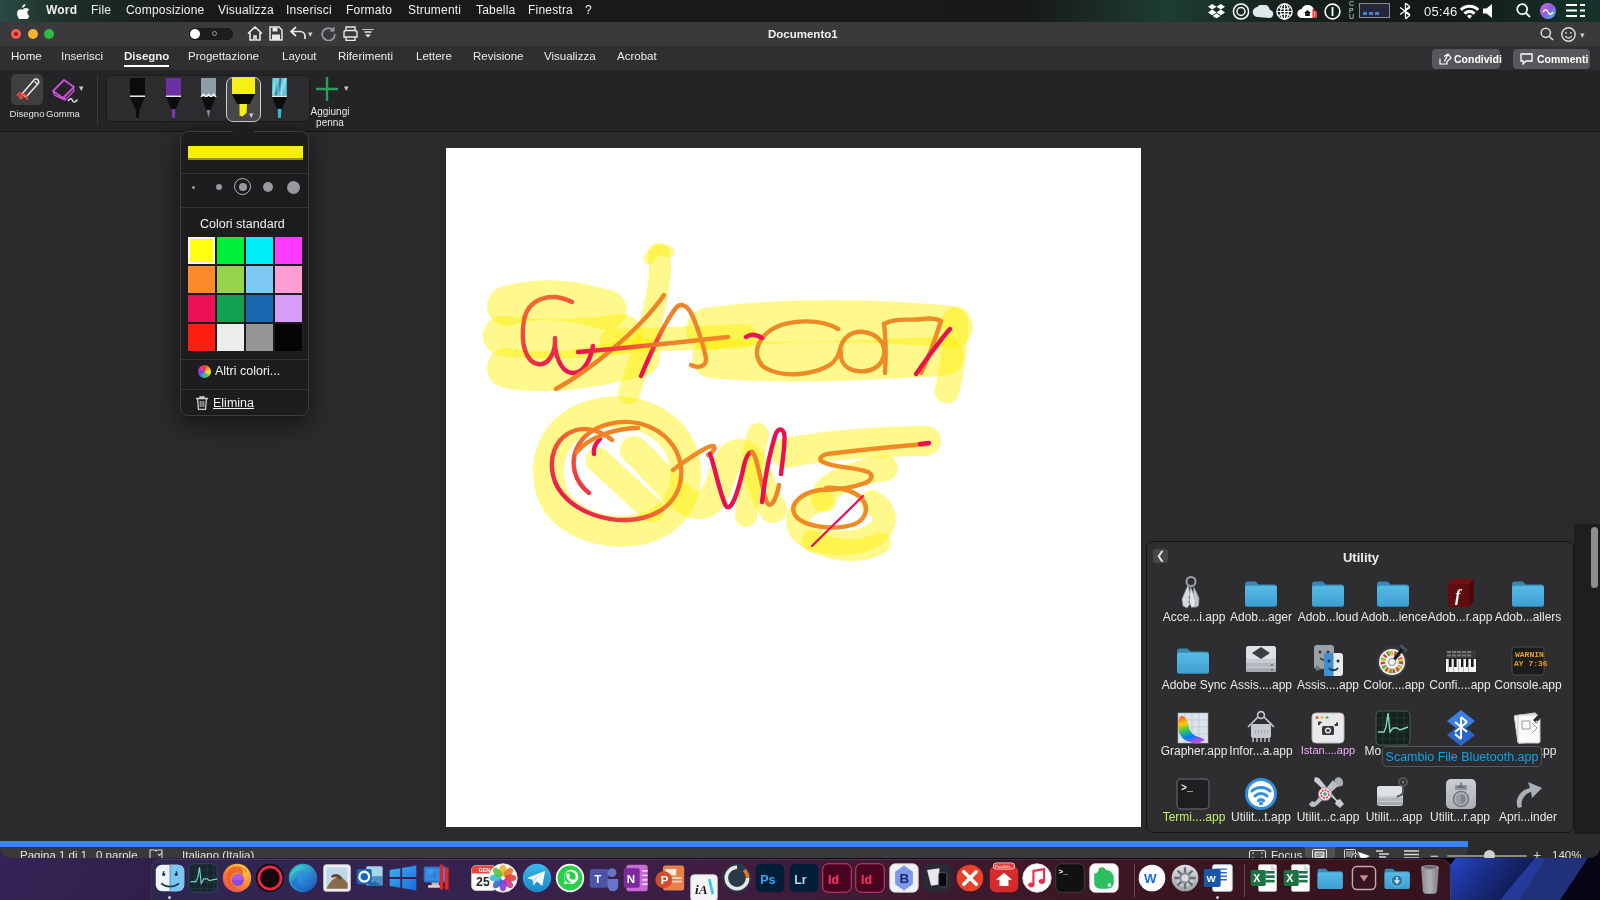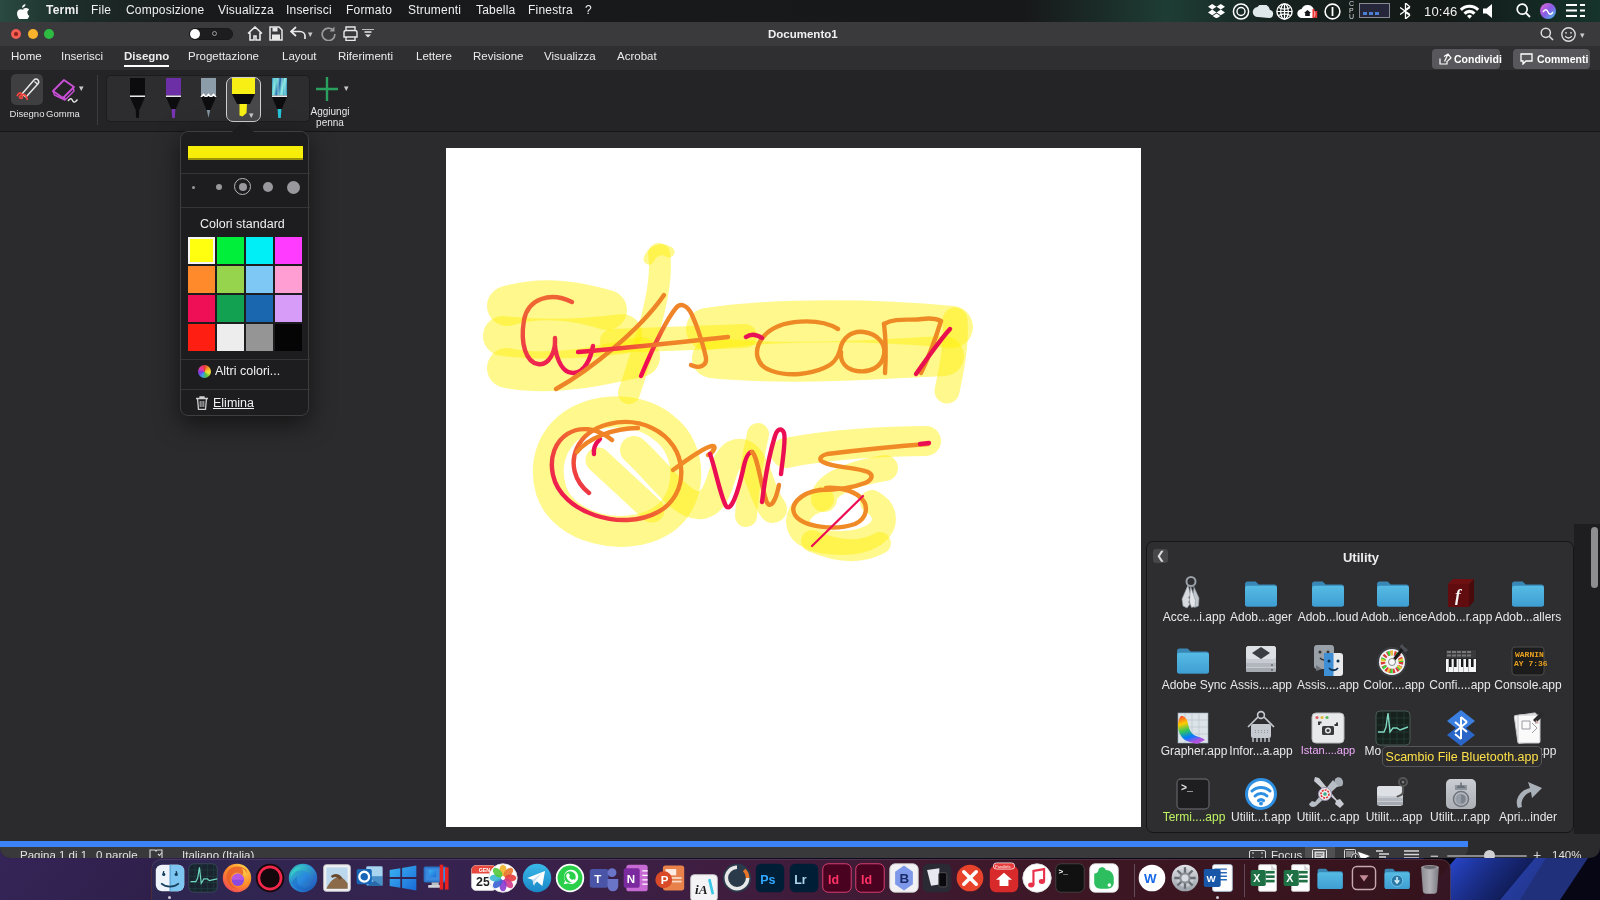--- a/index.html
+++ b/index.html
@@ -46,21 +46,21 @@
 <rect width="1600" height="900" fill="url(#wg)"></rect>
 <path d="M1420 900L1600 690v80L1520 900z" fill="url(#wstreak)"></path>
 <path d="M1500 900L1600 780v60L1560 900z" fill="#3a5ae0" opacity="0.5"></path>
 <path d="M1350 900L1600 600v40L1390 900z" fill="#2a3aa8" opacity="0.35"></path>
 </svg></div>
   <div id="menubar" class="abs">
     <svg class="mi" style="left:17px;top:4px;" width="13" height="15" viewBox="0 0 13 15">
         <path d="M8.4 0c.1 1-.3 1.9-.9 2.6-.6.7-1.5 1.2-2.4 1.1-.1-.9.4-1.8.9-2.4C6.6.6 7.6.1 8.4 0z" fill="#fff"></path>
         <path d="M6.4 4.6c.9 0 1.9-.6 2.9-.5 1.2.1 2.2.6 2.8 1.6-1.1.7-1.8 1.6-1.7 3 .1 1.6 1 2.6 2 3.1-.3.8-.6 1.4-1.1 2.1-.7 1-1.4 2-2.4 2-1 0-1.3-.6-2.5-.6s-1.5.6-2.5.6c-1 0-1.8-1-2.5-2C.1 12.1-.5 9 .7 7 1.4 5.9 2.5 5.2 3.7 5.2c1 0 1.9.6 2.7.6z" fill="#fff"></path>
       </svg>
-    <span class="mi" style="left:46px;font-weight:bold;">Termi</span>
+    <span class="mi" style="left:46px;font-weight:bold;">Word</span>
     <span class="mi" style="left:91px;">File</span>
     <span class="mi" style="left:126px;">Composizione</span>
     <span class="mi" style="left:218px;">Visualizza</span>
     <span class="mi" style="left:286px;">Inserisci</span>
     <span class="mi" style="left:346px;">Formato</span>
     <span class="mi" style="left:408px;">Strumenti</span>
     <span class="mi" style="left:476px;">Tabella</span>
     <span class="mi" style="left:528px;">Finestra</span>
     <span class="mi" style="left:585px;">?</span>
     <svg class="mi" style="left:1208px;top:4px;" width="17" height="14" viewBox="0 0 17 14">
@@ -90,21 +90,21 @@
       </svg>
     <div class="mi" style="left:1349px;top:1px;font-size:7px;line-height:6.5px;color:#ddd;">C<br>P<br>U</div>
     <div class="mi" style="left:1359px;top:3px;width:31px;height:15px;border:1px solid #8a8a95;background:#26263a;">
         <div style="position:absolute;left:3px;bottom:2px;width:4px;height:3px;background:#4a7fd4;"></div>
         <div style="position:absolute;left:9px;bottom:2px;width:4px;height:3px;background:#4a7fd4;"></div>
         <div style="position:absolute;left:15px;bottom:2px;width:4px;height:3px;background:#4a7fd4;"></div>
       </div>
     <svg class="mi" style="left:1400px;top:3px;" width="11" height="16" viewBox="0 0 11 16">
         <path d="M5.5 0l4 3.5-4 3.5V0zM5.5 16l4-3.5-4-3.5v7zM0 4.5l10 7M0 11.5l10-7M5.5 1v14" stroke="#fff" stroke-width="1.3" fill="none"></path>
       </svg>
-    <span class="mi" style="left:1424px;top:4px;font-size:13px;">10:46</span>
+    <span class="mi" style="left:1424px;top:4px;font-size:13px;">05:46</span>
     <svg class="mi" style="left:1459px;top:4px;" width="21" height="15" viewBox="0 0 21 15">
         <path d="M10.5 14.5L2 5.5a12.5 12.5 0 0 1 17 0z" fill="none"></path>
         <path d="M0.8 4.8a13.5 13.5 0 0 1 19.4 0l-2.1 2.2a10.5 10.5 0 0 0-15.2 0zM4.4 8.4a8.5 8.5 0 0 1 12.2 0l-2.2 2.3a5.4 5.4 0 0 0-7.8 0zM8 12.1a3.5 3.5 0 0 1 5 0l-2.5 2.6z" fill="#fff"></path>
       </svg>
     <svg class="mi" style="left:1483px;top:4px;" width="14" height="14" viewBox="0 0 14 14">
         <path d="M0 4.5h3.5L9 0v14L3.5 9.5H0z" fill="#fff"></path>
       </svg>
     <svg class="mi" style="left:1516px;top:3px;" width="15" height="15" viewBox="0 0 15 15">
         <circle cx="6.2" cy="6.2" r="5" fill="none" stroke="#fff" stroke-width="1.7"></circle>
         <path d="M10 10l4 4" stroke="#fff" stroke-width="1.8"></path>
@@ -648,21 +648,21 @@
     <div style="position:absolute;left:202px;top:202px;width:90px;text-align:center;font-size:12px;color:#e8e8e8;">Mo...iff.app</div>
     <div style="position:absolute;left:268px;top:202px;width:90px;text-align:center;font-size:12px;color:#e8e8e8;">Scam...o.app</div>
     <div style="position:absolute;left:336px;top:202px;width:90px;text-align:center;font-size:12px;color:#e8e8e8;">Utili...r.app</div>
     <div style="position:absolute;left:2px;top:268px;width:90px;text-align:center;font-size:12px;color:#bef264;">Termi....app</div>
     <div style="position:absolute;left:69px;top:268px;width:90px;text-align:center;font-size:12px;color:#e8e8e8;">Utilit...t.app</div>
     <div style="position:absolute;left:136px;top:268px;width:90px;text-align:center;font-size:12px;color:#e8e8e8;">Utilit...c.app</div>
     <div style="position:absolute;left:202px;top:268px;width:90px;text-align:center;font-size:12px;color:#e8e8e8;">Utilit....app</div>
     <div style="position:absolute;left:268px;top:268px;width:90px;text-align:center;font-size:12px;color:#e8e8e8;">Utilit...r.app</div>
     <div style="position:absolute;left:336px;top:268px;width:90px;text-align:center;font-size:12px;color:#e8e8e8;">Apri...inder</div>
 </div>
-    <div style="position:absolute;left:235px;top:204px;width:160px;height:21px;background:#2c2c2e;border:1px solid #55555a;border-radius:5px;text-align:center;font-size:12.5px;line-height:20px;color:#fde047;">Scambio File Bluetooth.app</div>
+    <div style="position:absolute;left:235px;top:204px;width:160px;height:21px;background:#2c2c2e;border:1px solid #55555a;border-radius:5px;text-align:center;font-size:12.5px;line-height:20px;color:#0ea5e9;">Scambio File Bluetooth.app</div>
   </div>
   <div id="dock" class="abs" style="left:151px;top:859px;width:1300px;height:41px;border-radius:10px 10px 0 0;background:linear-gradient(90deg,rgba(46,40,82,0.94),rgba(56,35,80,0.94) 25%,rgba(68,30,62,0.94) 48%,rgba(64,24,36,0.95) 72%,rgba(56,20,28,0.95));border:1px solid rgba(150,130,150,0.22);border-bottom:none;">
 <svg width="0" height="0" style="position:absolute;">
         <defs>
 <radialGradient id="ffx" cx="0.7" cy="0.2" r="1">
             <stop offset="0" stop-color="#ffd54a"></stop>
             <stop offset="0.55" stop-color="#ff8a2a"></stop>
             <stop offset="1" stop-color="#e8316a"></stop>
           </radialGradient>
 <linearGradient id="edge1" x1="0" y1="0" x2="1" y2="1">

